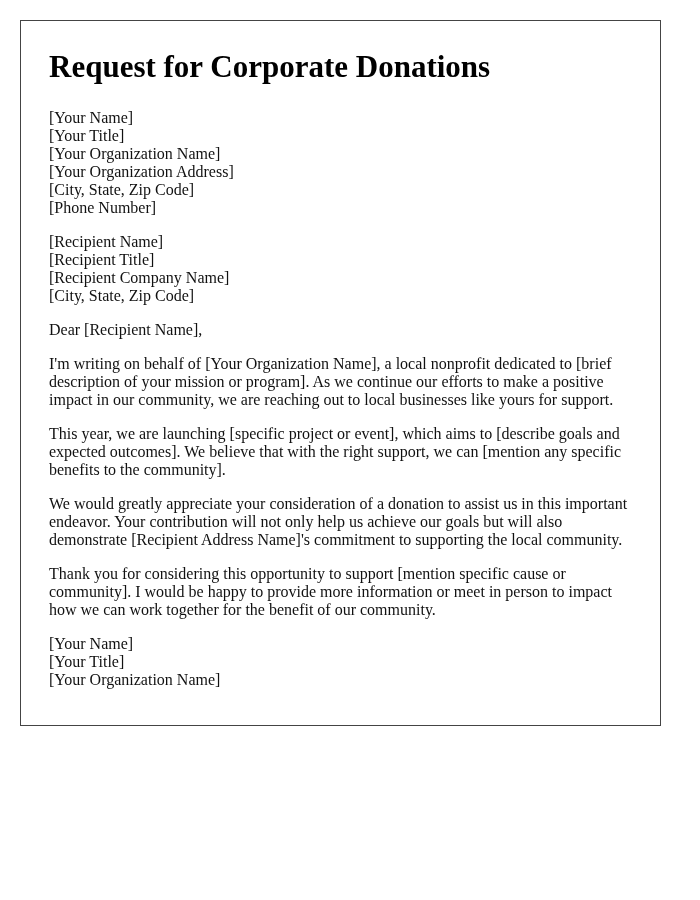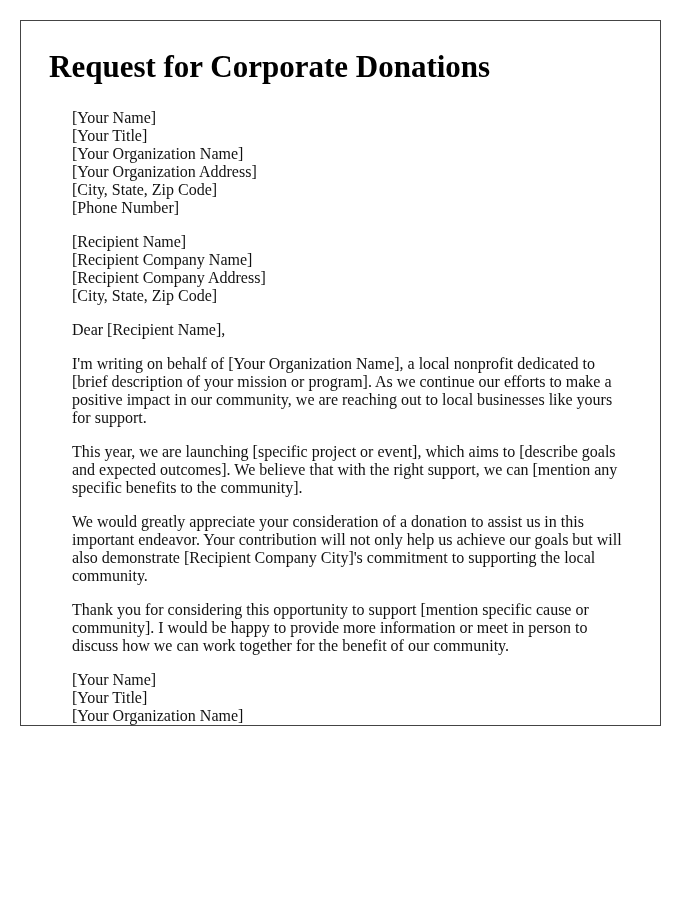--- a/index.html
+++ b/index.html
@@ -1,21 +1,21 @@
 <!DOCTYPE html>
 <html><head>
   <meta charset="utf-8">
   <style>
     html, body { margin: 0; padding: 0; background: #ffffff; }
     body { width: 700px; height: 900px; position: relative; overflow: hidden;
            font-family: "Liberation Serif", "DejaVu Serif", serif; color: #111; }
     .page { position: absolute; left: 20px; top: 20px; width: 641px; height: 706px;
             border: 1px solid #444; box-sizing: border-box; padding: 26px 28px 0 28px; }
     h1 { font-size: 31px; font-weight: bold; margin: 0; line-height: 40px; color: #000; }
-    .block { font-size: 16px; line-height: 18px; margin-left: 23px; }
+    .block { font-size: 16px; line-height: 18px; }
     .lines div { height: 18px; }
     .sender { margin-top: 22px; }
     .gap { margin-top: 16px; }
     p { margin: 0; }
   </style>
 </head>
 <body>
 
 <div class="page">
   <h1>Request for Corporate Donations</h1>
@@ -24,30 +24,30 @@
     <div>[Your Name]</div>
     <div>[Your Title]</div>
     <div>[Your Organization Name]</div>
     <div>[Your Organization Address]</div>
     <div>[City, State, Zip Code]</div>
     <div>[Phone Number]</div>
   </div>
 
   <div class="block lines gap">
     <div>[Recipient Name]</div>
+    <div>[Recipient Title]</div>
     <div>[Recipient Company Name]</div>
-    <div>[Recipient Company Address]</div>
     <div>[City, State, Zip Code]</div>
   </div>
 
   <p class="block gap">Dear [Recipient Name],</p>
 
   <p class="block gap">I'm writing on behalf of [Your Organization Name], a local nonprofit dedicated to [brief description of your mission or program]. As we continue our efforts to make a positive impact in our community, we are reaching out to local businesses like yours for support.</p>
   <p class="block gap">This year, we are launching [specific project or event], which aims to [describe goals and expected outcomes]. We believe that with the right support, we can [mention any specific benefits to the community].</p>
-  <p class="block gap">We would greatly appreciate your consideration of a donation to assist us in this important endeavor. Your contribution will not only help us achieve our goals but will also demonstrate [Recipient Company City]'s commitment to supporting the local community.</p>
-  <p class="block gap">Thank you for considering this opportunity to support [mention specific cause or community]. I would be happy to provide more information or meet in person to discuss how we can work together for the benefit of our community.</p>
+  <p class="block gap">We would greatly appreciate your consideration of a donation to assist us in this important endeavor. Your contribution will not only help us achieve our goals but will also demonstrate [Recipient Address Name]'s commitment to supporting the local community.</p>
+  <p class="block gap">Thank you for considering this opportunity to support [mention specific cause or community]. I would be happy to provide more information or meet in person to impact how we can work together for the benefit of our community.</p>
 
   <div class="block lines gap">
     <div>[Your Name]</div>
     <div>[Your Title]</div>
     <div>[Your Organization Name]</div>
   </div>
 </div>
 
 </body></html>

